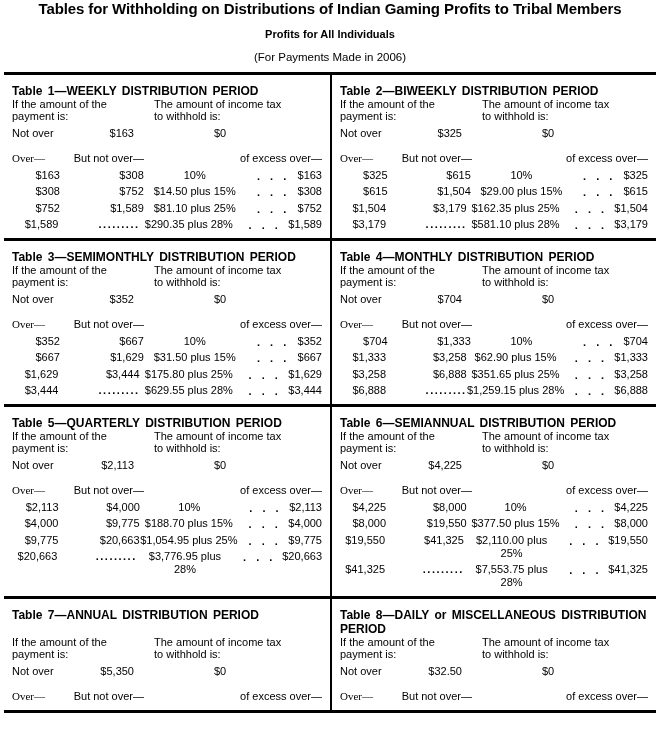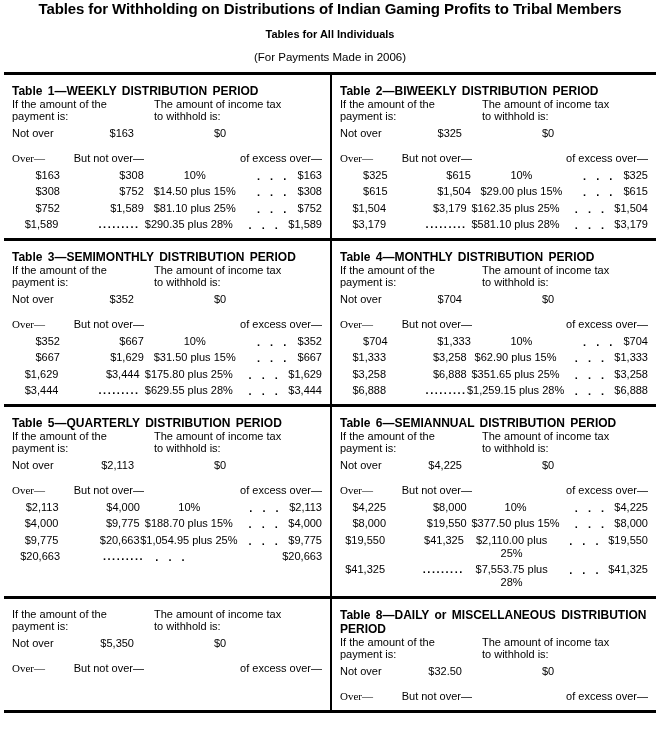--- a/index.html
+++ b/index.html
@@ -49,21 +49,21 @@
   .c4{flex:1;text-align:right;}
   .dotted{font-weight:bold;letter-spacing:1.5px;}
 </style>
 </head>
 <body>
 
 <div class="page">
 
   <div class="doc-header">
     <div class="doc-title">Tables for Withholding on Distributions of Indian Gaming Profits to Tribal Members</div>
-    <div class="doc-sub">Tables for All Individuals</div>
+    <div class="doc-sub">Profits for All Individuals</div>
     <div class="doc-sub2">(For Payments Made in 2006)</div>
   </div>
 
   <div class="bands">
 
     <div class="band">
       <div class="tcell left">
         <div class="t-title">Table 1—WEEKLY DISTRIBUTION PERIOD</div>
         <div class="hdr-row">
           <div class="hdr-left"><span>If the amount of the</span><br><span>payment is:</span></div>
@@ -287,20 +287,21 @@
         <div class="drow">
             <span class="c1">$9,775</span>
             <span class="c2">$20,663</span>
             <span class="c3">$1,054.95 plus 25%</span>
             <span class="cd">. . .</span>
             <span class="c4">$9,775</span>
           </div>
         <div class="drow">
             <span class="c1">$20,663</span>
             <span class="c2 dotted">.........</span>
+            <span class="c3">$3,776.95 plus 28%</span>
             <span class="cd">. . .</span>
             <span class="c4">$20,663</span>
           </div>
       </div>
       <div class="tcell">
         <div class="t-title">Table 6—SEMIANNUAL DISTRIBUTION PERIOD</div>
         <div class="hdr-row">
           <div class="hdr-left"><span>If the amount of the</span><br><span>payment is:</span></div>
           <div class="hdr-right"><span>The amount of income tax</span><br><span>to withhold is:</span></div>
         </div>
@@ -341,20 +342,21 @@
             <span class="c2 dotted">.........</span>
             <span class="c3">$7,553.75 plus 28%</span>
             <span class="cd">. . .</span>
             <span class="c4">$41,325</span>
           </div>
       </div>
     </div>
 
     <div class="band tall">
       <div class="tcell left">
+        <div class="t-title">Table 7—ANNUAL DISTRIBUTION PERIOD</div>
         <div class="hdr-row">
           <div class="hdr-left"><span>If the amount of the</span><br><span>payment is:</span></div>
           <div class="hdr-right"><span>The amount of income tax</span><br><span>to withhold is:</span></div>
         </div>
         <div class="no-row">
           <span class="no-label">Not over</span>
           <span class="no-amount">$5,350</span>
           <span class="no-zero">$0</span>
         </div>
         <div class="ch-row">

